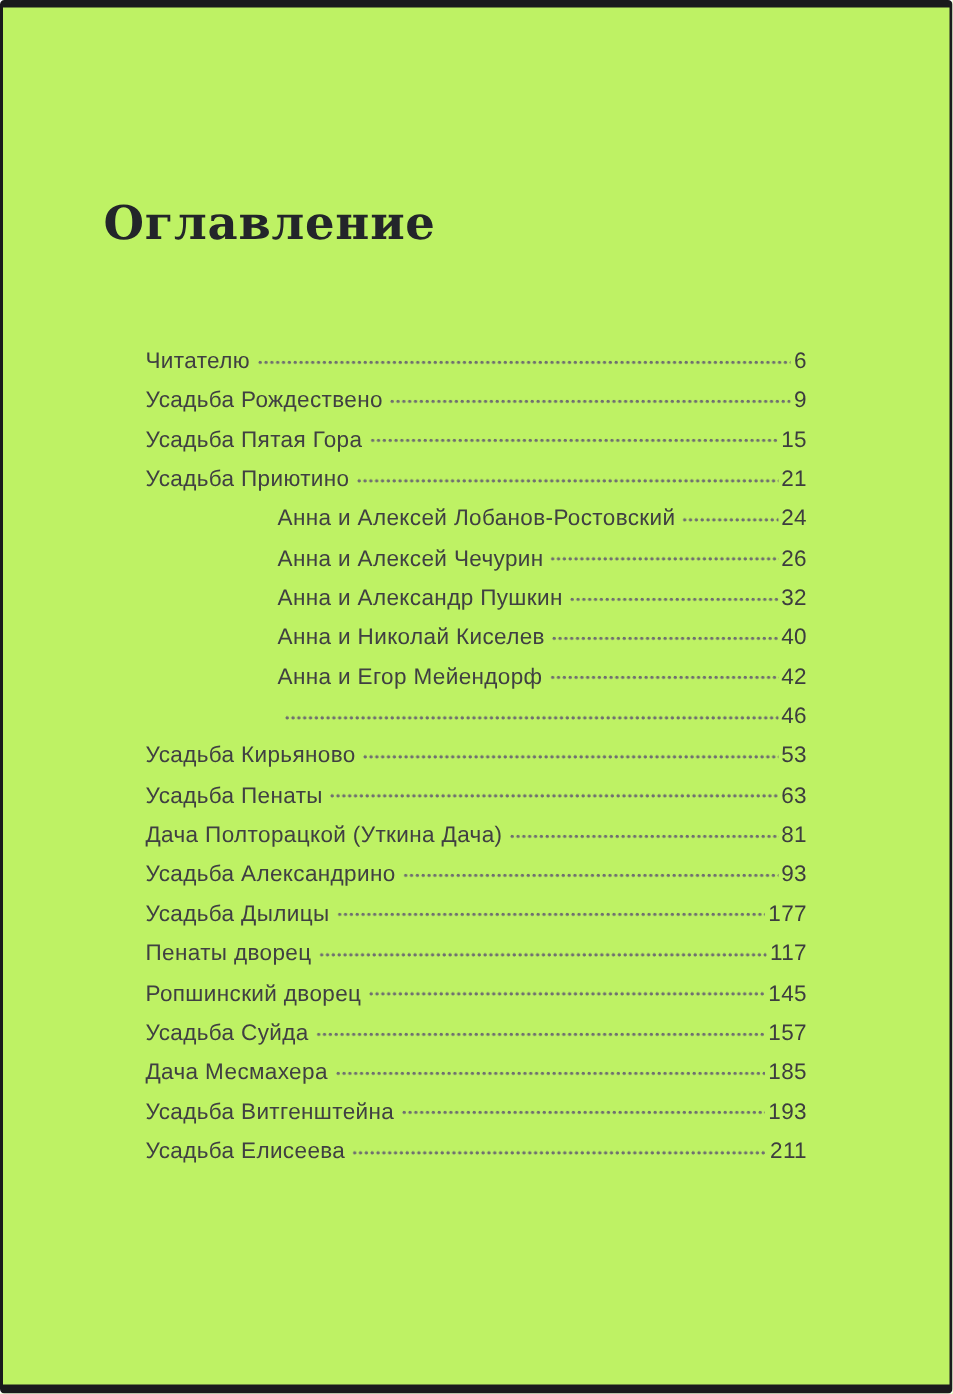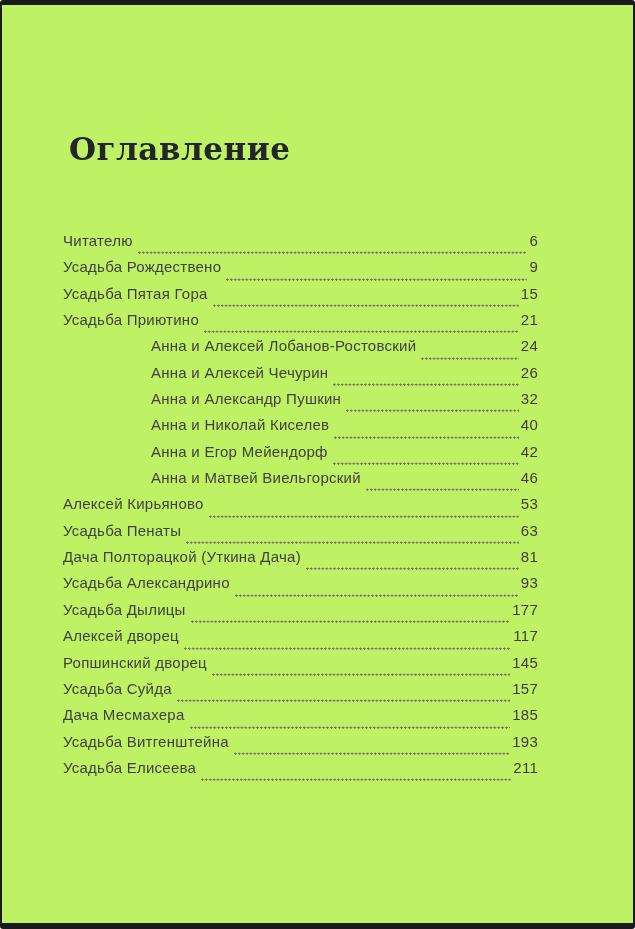--- a/index.html
+++ b/index.html
@@ -32,26 +32,27 @@
     color: #23252a;
   }
   .toc {
     position: absolute;
     left: 61px;
     right: 95px;
     top: 223px;
   }
   .toc-row {
     display: flex;
-    align-items: flex-end;
+    align-items: center;
     height: 26.35px;
     font-size: 15px;
     line-height: 26.35px;
     letter-spacing: 0.25px;
     color: #404042;
+    margin-left: 34px;
   }
   .toc-row.sub {
     padding-left: 88px;
   }
   .toc-label {
     white-space: nowrap;
     flex: 0 0 auto;
   }
   .toc-dots {
     flex: 1 1 auto;
@@ -114,26 +115,25 @@
     <span class="toc-label">Анна и Николай Киселев</span>
     <span class="toc-dots"></span>
     <span class="toc-page">40</span>
   </div>
       <div class="toc-row sub">
     <span class="toc-label">Анна и Егор Мейендорф</span>
     <span class="toc-dots"></span>
     <span class="toc-page">42</span>
   </div>
       <div class="toc-row sub">
-    <span class="toc-label">Анна и Матвей Виельгорский</span>
     <span class="toc-dots"></span>
     <span class="toc-page">46</span>
   </div>
       <div class="toc-row">
-    <span class="toc-label">Алексей Кирьяново</span>
+    <span class="toc-label">Усадьба Кирьяново</span>
     <span class="toc-dots"></span>
     <span class="toc-page">53</span>
   </div>
       <div class="toc-row">
     <span class="toc-label">Усадьба Пенаты</span>
     <span class="toc-dots"></span>
     <span class="toc-page">63</span>
   </div>
       <div class="toc-row">
     <span class="toc-label">Дача Полторацкой (Уткина Дача)</span>
@@ -144,21 +144,21 @@
     <span class="toc-label">Усадьба Александрино</span>
     <span class="toc-dots"></span>
     <span class="toc-page">93</span>
   </div>
       <div class="toc-row">
     <span class="toc-label">Усадьба Дылицы</span>
     <span class="toc-dots"></span>
     <span class="toc-page">177</span>
   </div>
       <div class="toc-row">
-    <span class="toc-label">Алексей дворец</span>
+    <span class="toc-label">Пенаты дворец</span>
     <span class="toc-dots"></span>
     <span class="toc-page">117</span>
   </div>
       <div class="toc-row">
     <span class="toc-label">Ропшинский дворец</span>
     <span class="toc-dots"></span>
     <span class="toc-page">145</span>
   </div>
       <div class="toc-row">
     <span class="toc-label">Усадьба Суйда</span>

